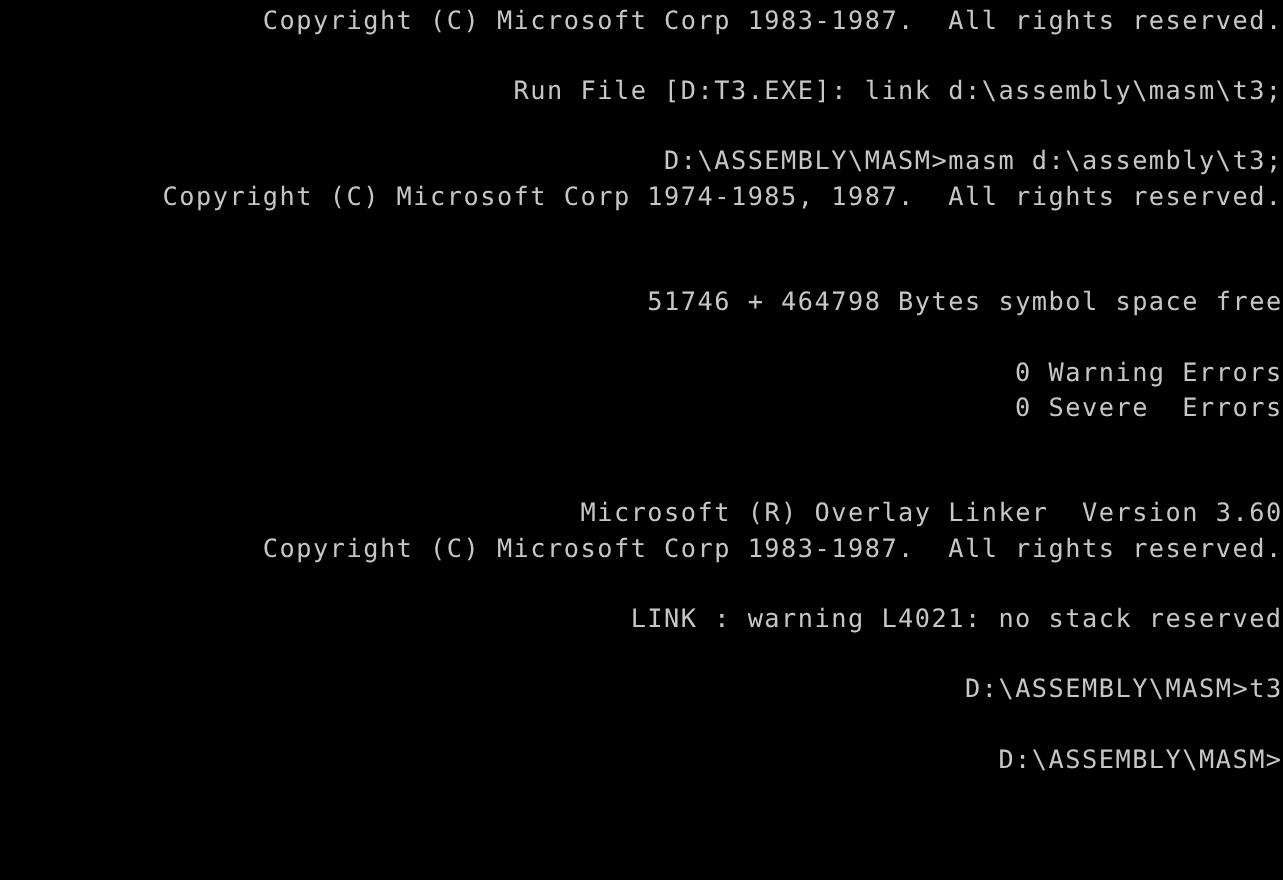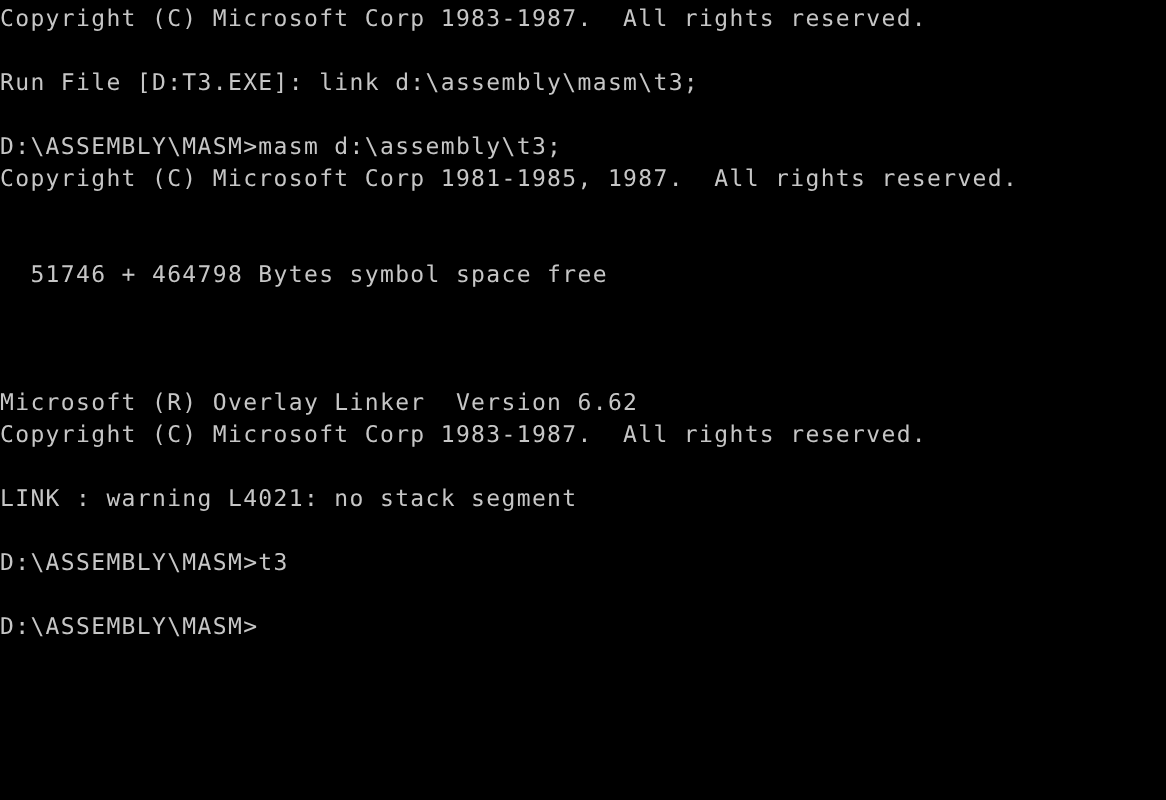--- a/index.html
+++ b/index.html
@@ -20,48 +20,51 @@
     background: #000000;
     color: #c6c6c6;
     font-family: "DejaVu Sans Mono", "Liberation Mono", monospace;
     font-size: 23px;
     line-height: 32px;
     letter-spacing: 1.35px;
     padding-top: 3px;
     box-sizing: border-box;
     -webkit-font-smoothing: none;
     font-smooth: never;
+    text-align: right;
   }
   .line {
     height: 32px;
     white-space: pre;
     overflow: hidden;
     text-rendering: geometricPrecision;
   }
   .line.blank {
     
   }
 </style>
 </head>
 <body>
 
 <div id="console" style="background: rgb(0, 0, 0); color: rgb(198, 198, 198);">
     <div class="line">Copyright (C) Microsoft Corp 1983-1987.  All rights reserved.</div>
     <div class="line blank"></div>
     <div class="line">Run File [D:T3.EXE]: link d:\assembly\masm\t3;</div>
     <div class="line blank"></div>
     <div class="line">D:\ASSEMBLY\MASM&gt;masm d:\assembly\t3;</div>
-    <div class="line">Copyright (C) Microsoft Corp 1981-1985, 1987.  All rights reserved.</div>
+    <div class="line">Copyright (C) Microsoft Corp 1974-1985, 1987.  All rights reserved.</div>
     <div class="line blank"></div>
     <div class="line blank"></div>
     <div class="line">  51746 + 464798 Bytes symbol space free</div>
     <div class="line blank"></div>
+    <div class="line">      0 Warning Errors</div>
+    <div class="line">      0 Severe  Errors</div>
     <div class="line blank"></div>
     <div class="line blank"></div>
-    <div class="line">Microsoft (R) Overlay Linker  Version 6.62</div>
+    <div class="line">Microsoft (R) Overlay Linker  Version 3.60</div>
     <div class="line">Copyright (C) Microsoft Corp 1983-1987.  All rights reserved.</div>
     <div class="line blank"></div>
-    <div class="line">LINK : warning L4021: no stack segment</div>
+    <div class="line">LINK : warning L4021: no stack reserved</div>
     <div class="line blank"></div>
     <div class="line">D:\ASSEMBLY\MASM&gt;t3</div>
     <div class="line blank"></div>
     <div class="line">D:\ASSEMBLY\MASM&gt;</div>
   </div>
 
 </body></html>

